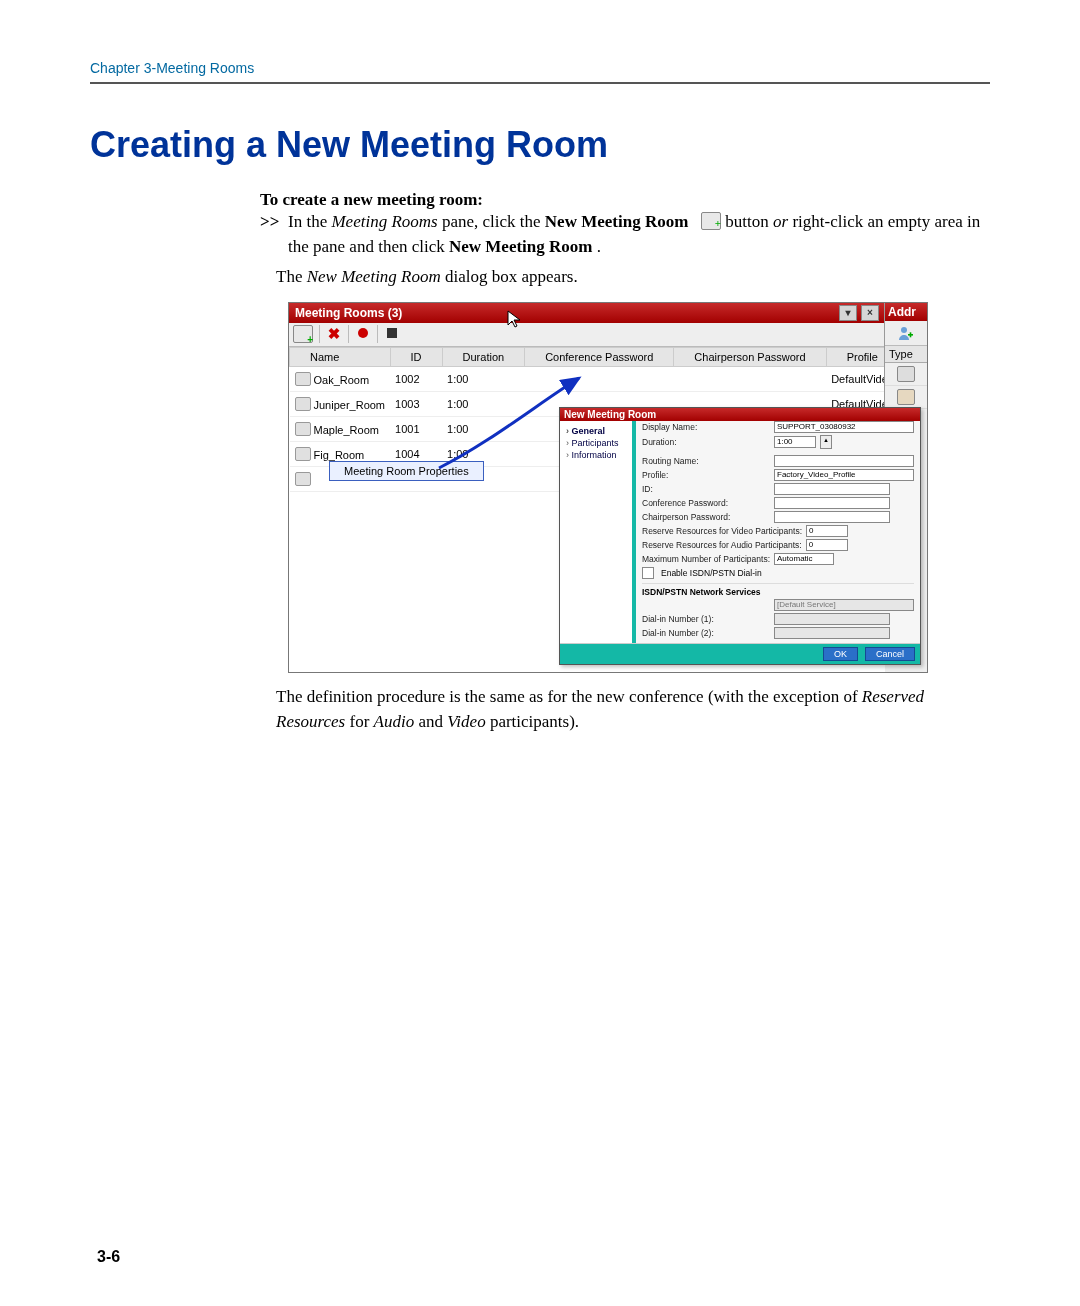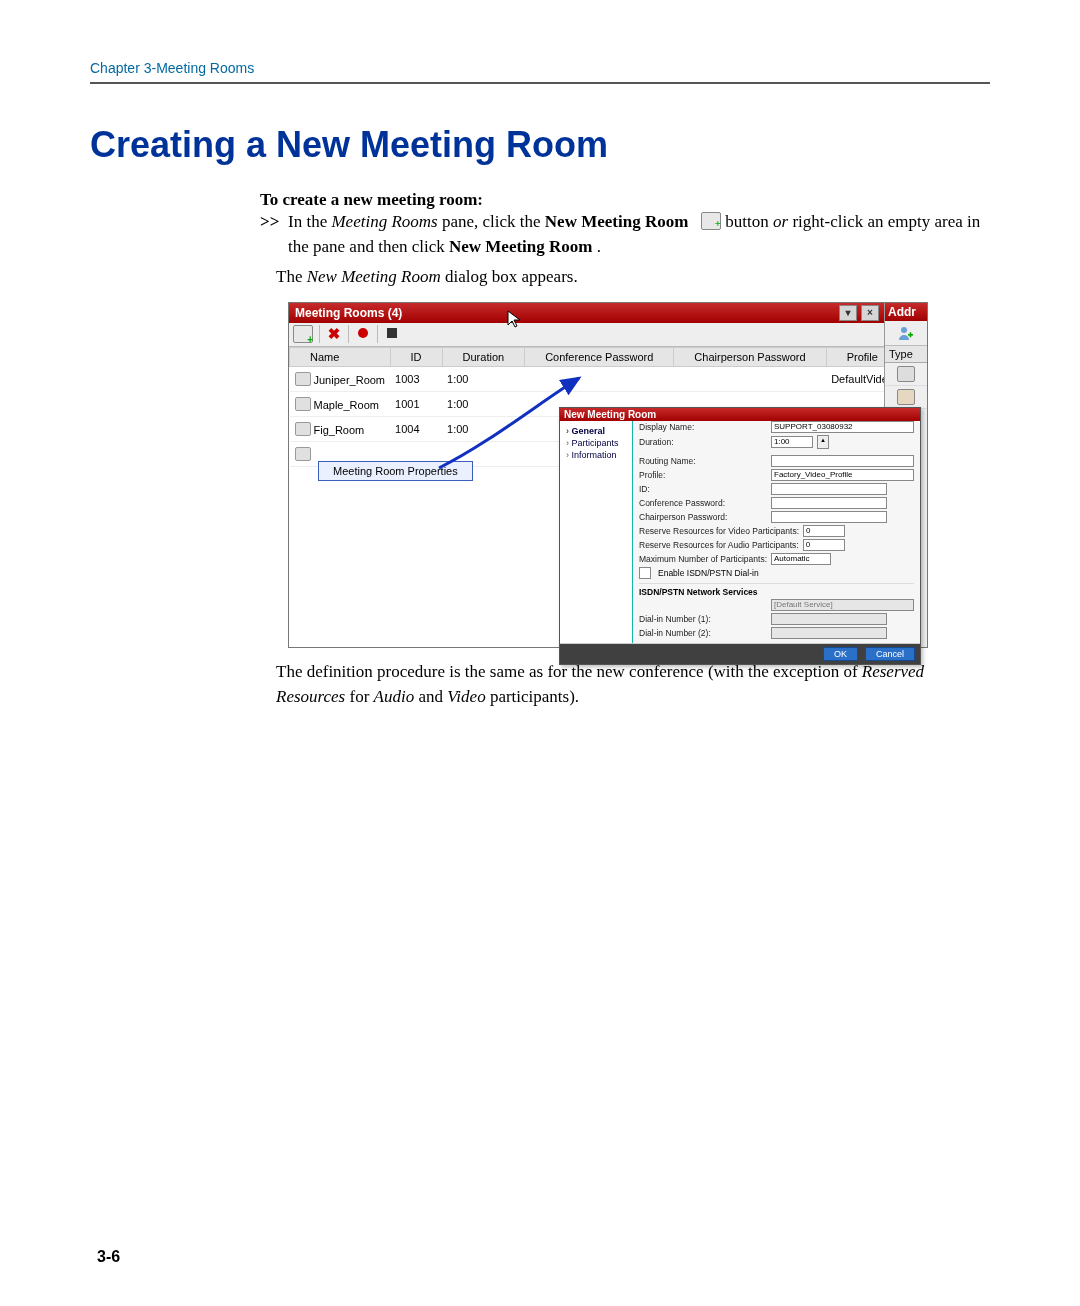--- a/index.html
+++ b/index.html
@@ -218,21 +218,21 @@
   }
   .shot-body-fill {
     background:#fff;
     height: 180px;
     position: relative;
   }
 
   
   .ctx-menu {
     position: absolute;
-    left: 29px; top: 158px;
+    left: 40px; top: 158px;
     background: #fff;
     border: 1px solid #3a5fbf;
     box-shadow: 0 0 0 1px #9ab3e8 inset;
     z-index: 3;
   }
   .ctx-item {
     padding: 3px 14px;
     font-size: 11px;
     background: #eaf0ff;
   }
@@ -262,21 +262,21 @@
     font-size:10px;
     padding: 1px 4px;
     font-weight: bold;
   }
   .dlg-body {
     display:flex;
     font-size: 9px;
   }
   .dlg-nav {
     width: 72px;
-    border-right: 1px solid #14b8a6;
+    border-right: 4px solid #14b8a6;
     background: #fff;
     padding: 4px 0;
   }
   .dlg-nav-item {
     padding: 1px 6px;
     color: #004;
   }
   .dlg-nav-item.active { font-weight: bold; }
   .dlg-nav-item::before { content: "› "; color:#555; }
   .dlg-form {
@@ -320,21 +320,21 @@
   .section-head {
     font-size: 8.5px;
     font-weight: bold;
     margin: 4px 0 2px 0;
     border-top: 1px solid #ddd;
     padding-top: 3px;
   }
   .dlg-footer {
     text-align: right;
     padding: 3px 5px;
-    background:#404040;
+    background:#14b8a6;
     border-top:1px solid #ccc;
   }
   .dlg-btn {
     background:#2a6fc8;
     color:#fff;
     border:1px solid #154a93;
     font-size:9px;
     padding: 1px 10px;
     margin-left: 4px;
   }
@@ -411,21 +411,21 @@
         <div class="side-cell">
             <span class="tiny-icon"></span>
           </div>
         <div class="side-cell">
             <span class="tiny-icon" style="background:#e6d8c0"></span>
           </div>
       </div>
 
       <div class="main-area">
         <div class="shot-titlebar">
-          <span>Meeting Rooms (4)</span>
+          <span>Meeting Rooms (3)</span>
           <span class="titlebar-right">
             <span class="tb-btn">▾</span>
             <span class="tb-btn">×</span>
           </span>
         </div>
         <div class="toolbar">
           <span class="tool-icon room-plus"></span>
           <span class="sep"></span>
           <span class="x-icon">✖</span>
           <span class="sep"></span>
@@ -439,20 +439,28 @@
               <th>Name</th>
               <th>ID</th>
               <th>Duration</th>
               <th>Conference Password</th>
               <th>Chairperson Password</th>
               <th>Profile</th>
             </tr>
           </thead>
           <tbody>
             <tr>
+              <td><span class="row-icon"></span><span>Oak_Room</span></td>
+              <td>1002</td>
+              <td>1:00</td>
+              <td></td>
+              <td></td>
+              <td>DefaultVideo384</td>
+            </tr>
+            <tr>
               <td><span class="row-icon"></span><span>Juniper_Room</span></td>
               <td>1003</td>
               <td>1:00</td>
               <td></td>
               <td></td>
               <td>DefaultVideo384</td>
             </tr>
             <tr>
               <td><span class="row-icon"></span><span>Maple_Room</span></td>
               <td>1001</td>

